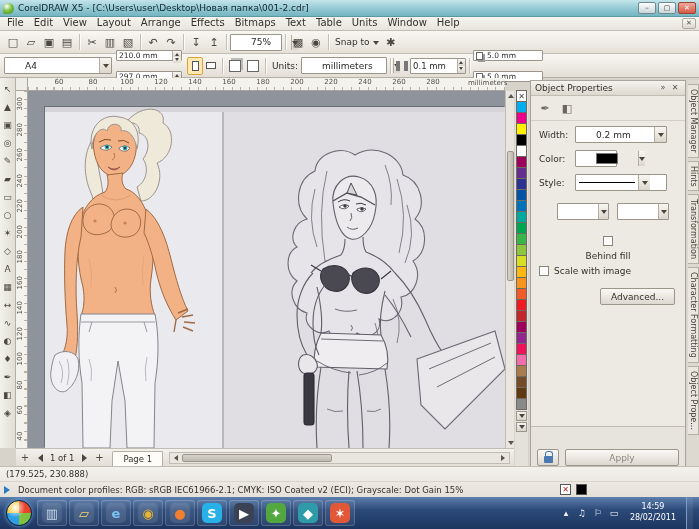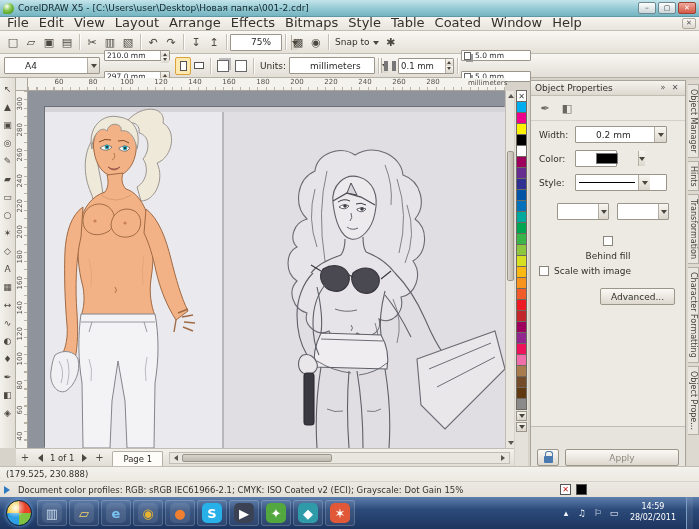--- a/index.html
+++ b/index.html
@@ -10,21 +10,21 @@
   
   .titlebar{position:absolute;left:0;top:0;width:699px;height:17px;background:linear-gradient(#c3e4ea,#8ec6d1 60%,#74b4c1);border-bottom:1px solid #5e98a5;display:flex;align-items:center;padding:0 3px;}
   .app-icon{width:11px;height:11px;border-radius:50% 50% 50% 2px;background:radial-gradient(circle at 35% 30%,#fff,#7ec242 45%,#3a8a20);margin-right:4px;flex:0 0 auto;}
   .title-text{font-size:9px;color:#13262c;white-space:nowrap;overflow:hidden;flex:1;}
   .win-buttons{display:flex;gap:2px;margin-left:6px;}
   .win-btn{width:18px;height:12px;border:1px solid #6d8a92;border-radius:2px;background:linear-gradient(#fdfdfd,#ccd7da);font-size:7px;line-height:10px;text-align:center;color:#333;}
   .win-btn.close{background:linear-gradient(#f0a89c,#d55a46);color:#fff;border-color:#9c4334;}
 
   
   .menubar{position:absolute;left:0;top:17px;width:699px;height:14px;background:linear-gradient(#f6f4f0,#e8e4dd);border-bottom:1px solid #c2bdb3;display:flex;align-items:center;padding:0 2px;}
-  .menu-item{padding:0 5px;height:15px;line-height:13px;font-size:13px;color:#33302a;}
+  .menu-item{padding:0 5px;height:15px;line-height:13px;font-size:10px;color:#33302a;}
   .doc-close{margin-left:auto;width:14px;height:11px;border:1px solid #b0aa9e;border-radius:2px;background:linear-gradient(#fbf9f5,#ddd8cf);font-size:7px;line-height:9px;text-align:center;color:#555;}
 
   
   .toolbar{position:absolute;left:0;top:31px;width:699px;height:23px;background:linear-gradient(#f9f7f3,#e5e1d9);border-bottom:1px solid #c2bdb3;display:flex;align-items:center;padding:0 4px;}
   .tb-group{display:flex;align-items:center;}
   .bar-btn{width:18px;height:18px;display:flex;align-items:center;justify-content:center;border-radius:2px;color:#4c483f;font-size:11px;flex:0 0 auto;}
   .sep{width:1px;height:16px;background:#c4bfb4;box-shadow:1px 0 0 rgba(255,255,255,.8);margin:0 3px;flex:0 0 auto;}
   .combo{display:flex;align-items:center;height:17px;background:#fff;border:1px solid #9c968a;border-radius:1px;}
   .combo .val{padding:0 20px;white-space:nowrap;flex:1;font-size:9px;color:#2a2a2a;}
   .dd-btn{width:12px;height:100%;background:linear-gradient(#f8f6f1,#dcd7cd);border-left:1px solid #b4aea2;display:flex;align-items:flex-start;justify-content:center;}
@@ -178,25 +178,25 @@
       <div class="menu-item">View</div>
 
       <div class="menu-item">Layout</div>
 
       <div class="menu-item">Arrange</div>
 
       <div class="menu-item">Effects</div>
 
       <div class="menu-item">Bitmaps</div>
 
-      <div class="menu-item">Style</div>
+      <div class="menu-item">Text</div>
 
       <div class="menu-item">Table</div>
 
-      <div class="menu-item">Coated</div>
+      <div class="menu-item">Units</div>
 
       <div class="menu-item">Window</div>
 
       <div class="menu-item">Help</div>
     </div>
   <div class="doc-close" style="position:absolute;right:3px;top:18px;">✕</div>
 
   <div class="toolbar">
     <div class="tb-group">
 
@@ -233,21 +233,21 @@
     <div class="bar-btn">▩</div>
     <div class="bar-btn">◉</div>
     <div class="sep"></div>
     <div class="dd-text">
         <span>Snap to</span>
       </div>
     <div class="bar-btn">✱</div>
   </div>
 
   <div class="propbar">
-    <div class="combo" style="width:96px;gap:8px;">
+    <div class="combo" style="width:108px;gap:8px;">
       <div class="val">A4</div>
       <div class="dd-btn"></div>
     </div>
     <div class="size-stack" style="margin-left:4px;width:66px;">
       <div class="numfield">
         <input value="210.0 mm" style="">
         <div class="spin">
             <div class="sp up"></div>
             <div class="sp dn"></div>
           </div>

